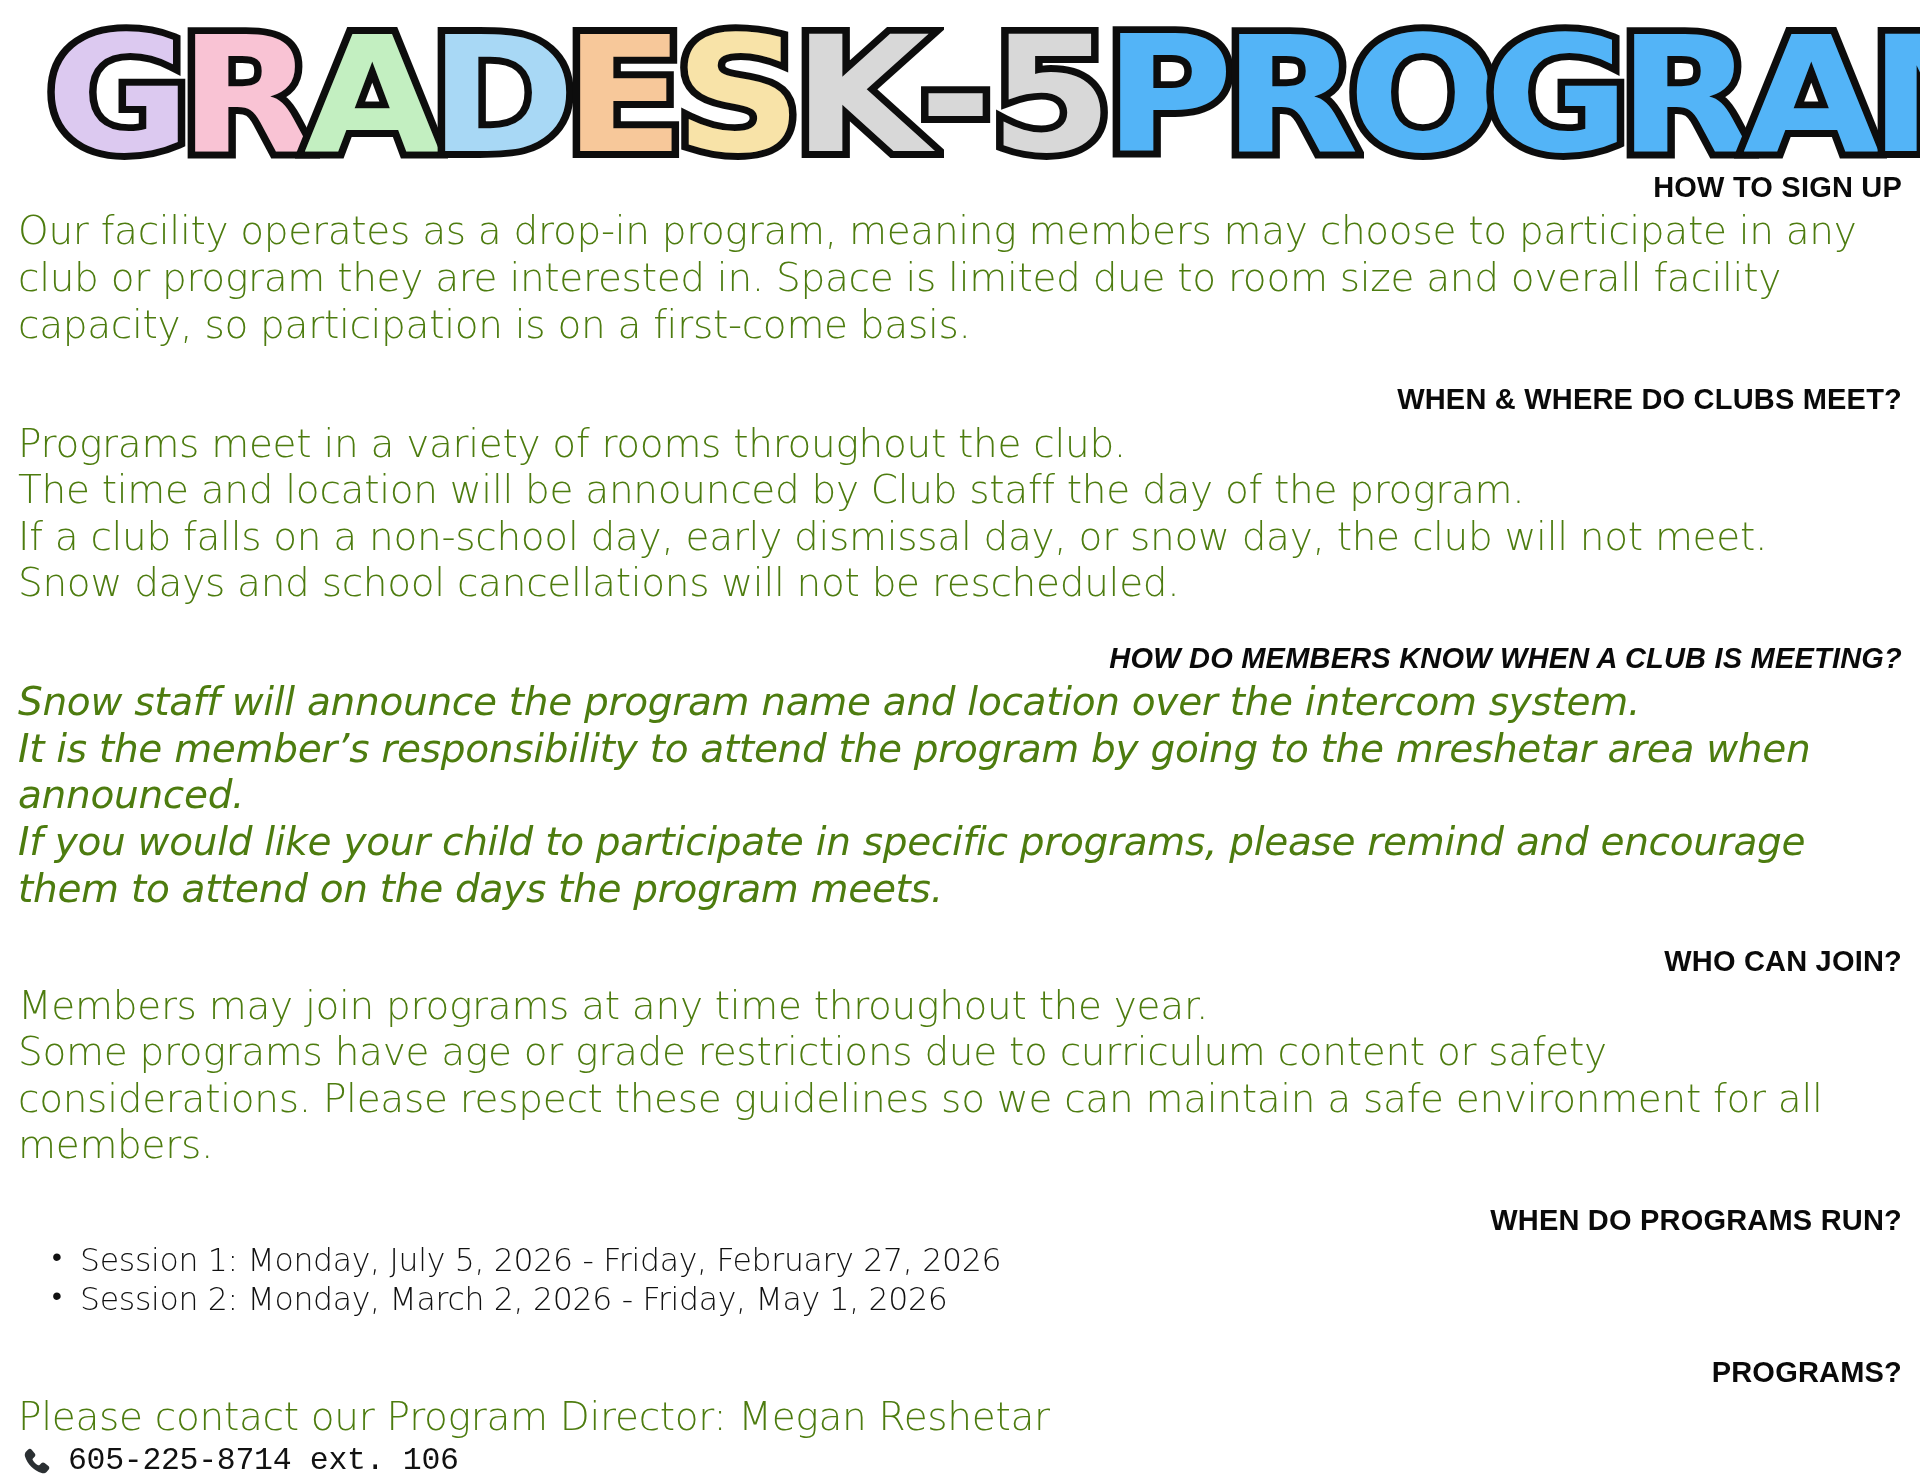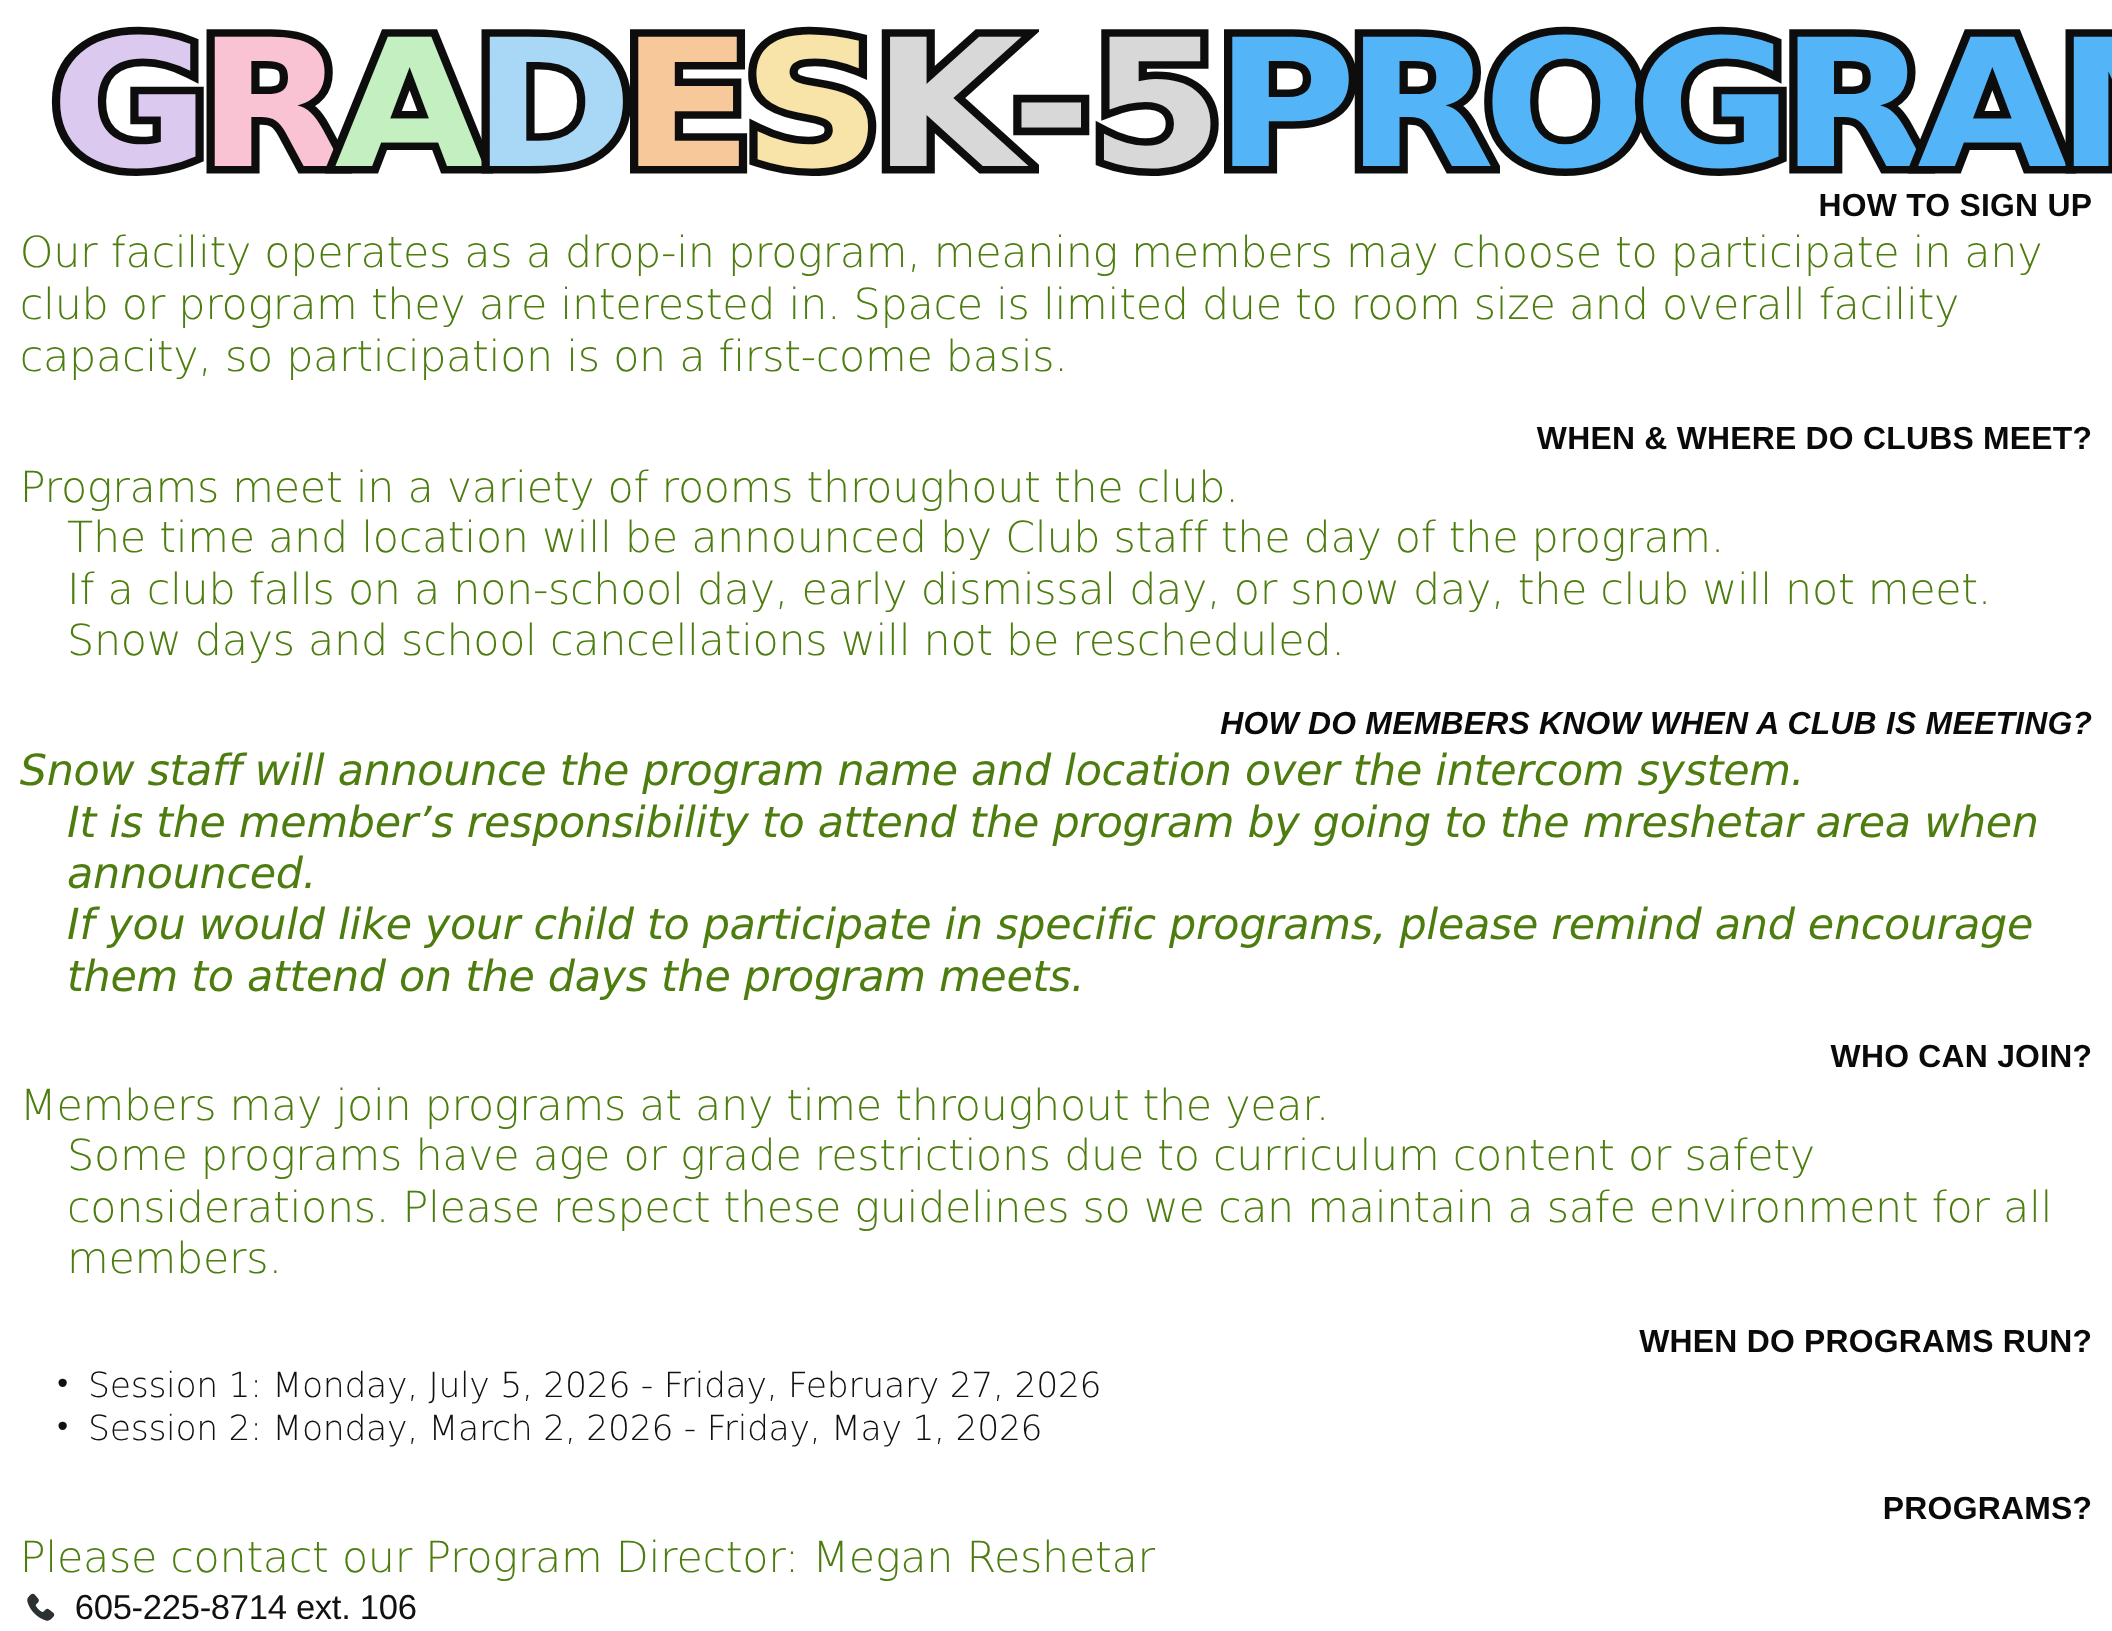--- a/index.html
+++ b/index.html
@@ -80,21 +80,21 @@
   .para {
     font-family: "DejaVu Sans", sans-serif;
     font-weight: 300;
     font-size: 39px;
     line-height: 1.195;
     color: #4d7c0f;
     margin: 0;
     letter-spacing: -0.3px;
     max-width: 1860px;
   }
-  .para + .para { margin-top: 0; margin-left: 43px; }
+  .para + .para { margin-top: 0; }
 
   ul.sessions {
     margin: 2px 0 0 0;
     padding-left: 62px;
     list-style: none;
   }
   ul.sessions li {
     font-family: "DejaVu Sans", sans-serif;
     font-weight: 300;
     font-size: 31.5px;
@@ -109,21 +109,21 @@
     left: -28px;
     top: -1px;
     font-size: 28px;
     line-height: 1.24;
   }
 
   .contact-line {
     display: flex;
     align-items: center;
     gap: 12px;
-    font-family: Liberation Sans, sans-serif;
+    font-family: Liberation Mono, monospace;
     font-weight: 300;
     font-size: 31.5px;
     line-height: 1.22;
     letter-spacing: -0.3px;
     color: #111111;
     margin-top: 2px;
   }
   .icon-box {
     width: 38px;
     height: 34px;

